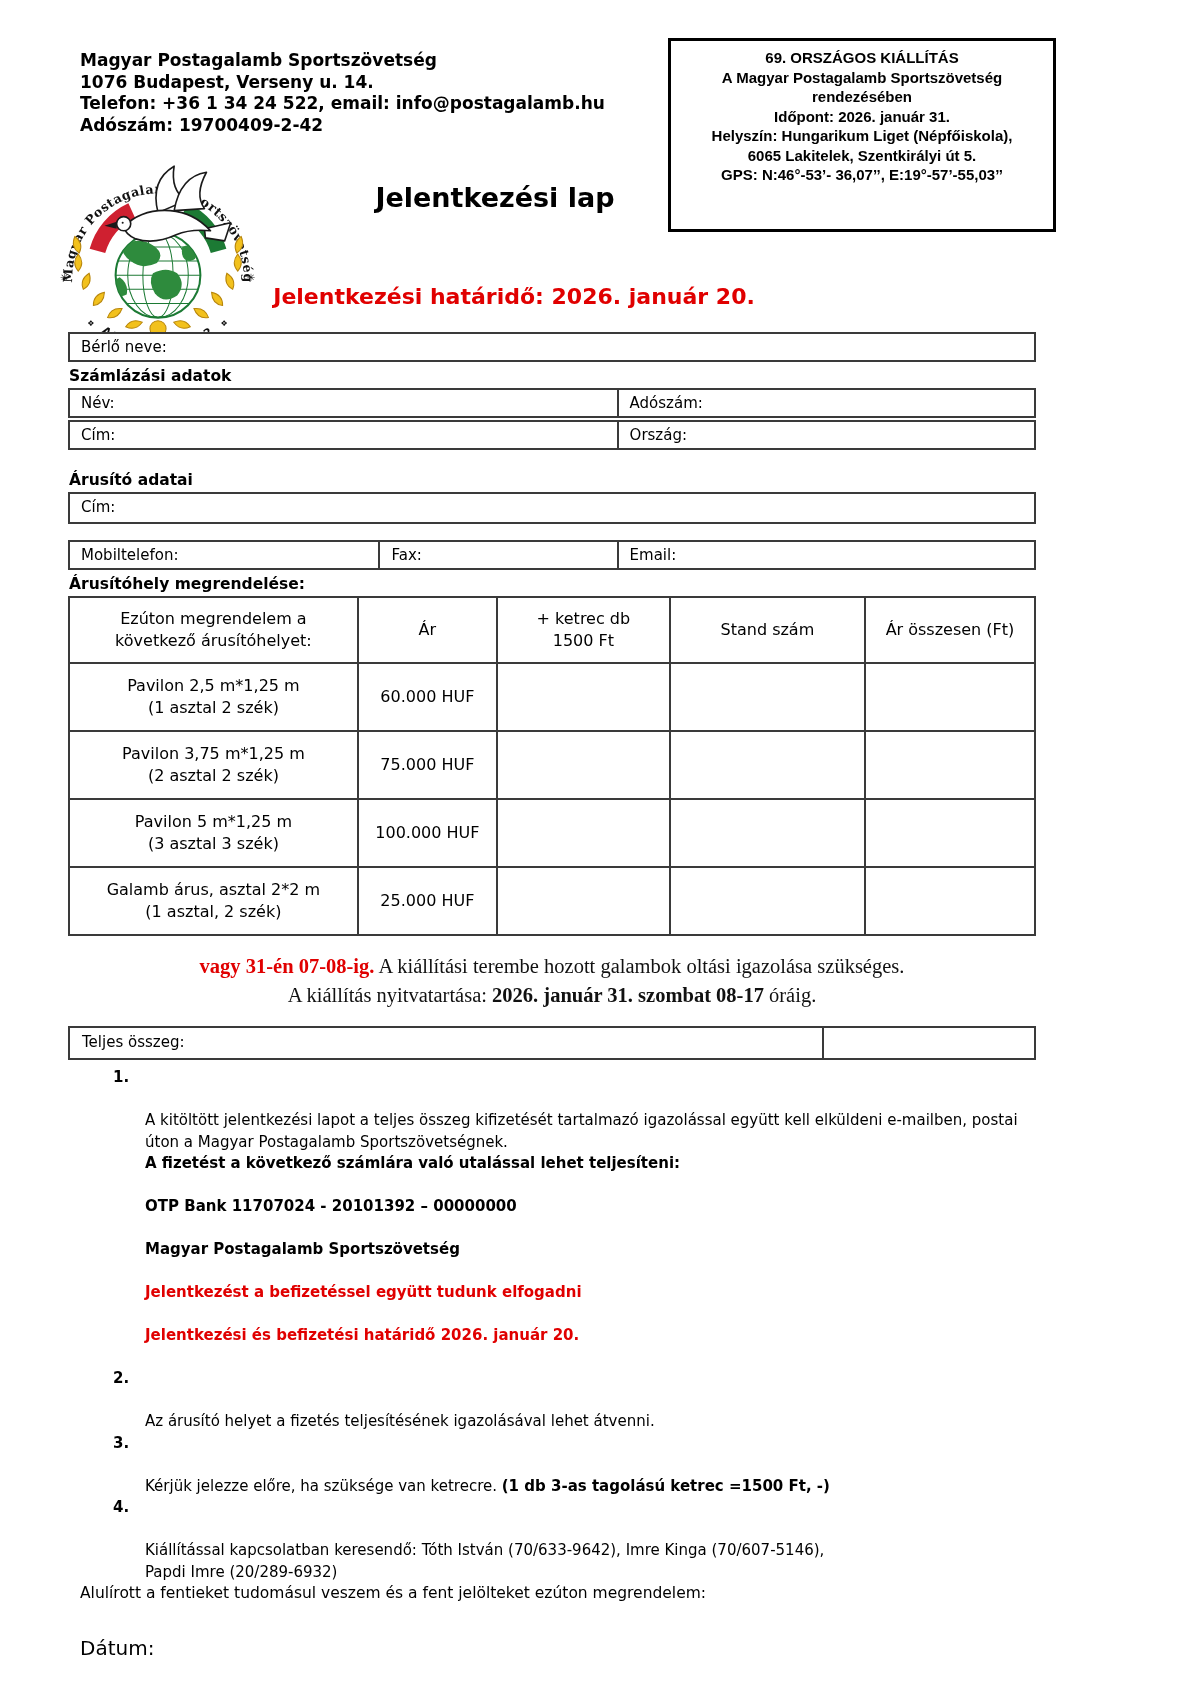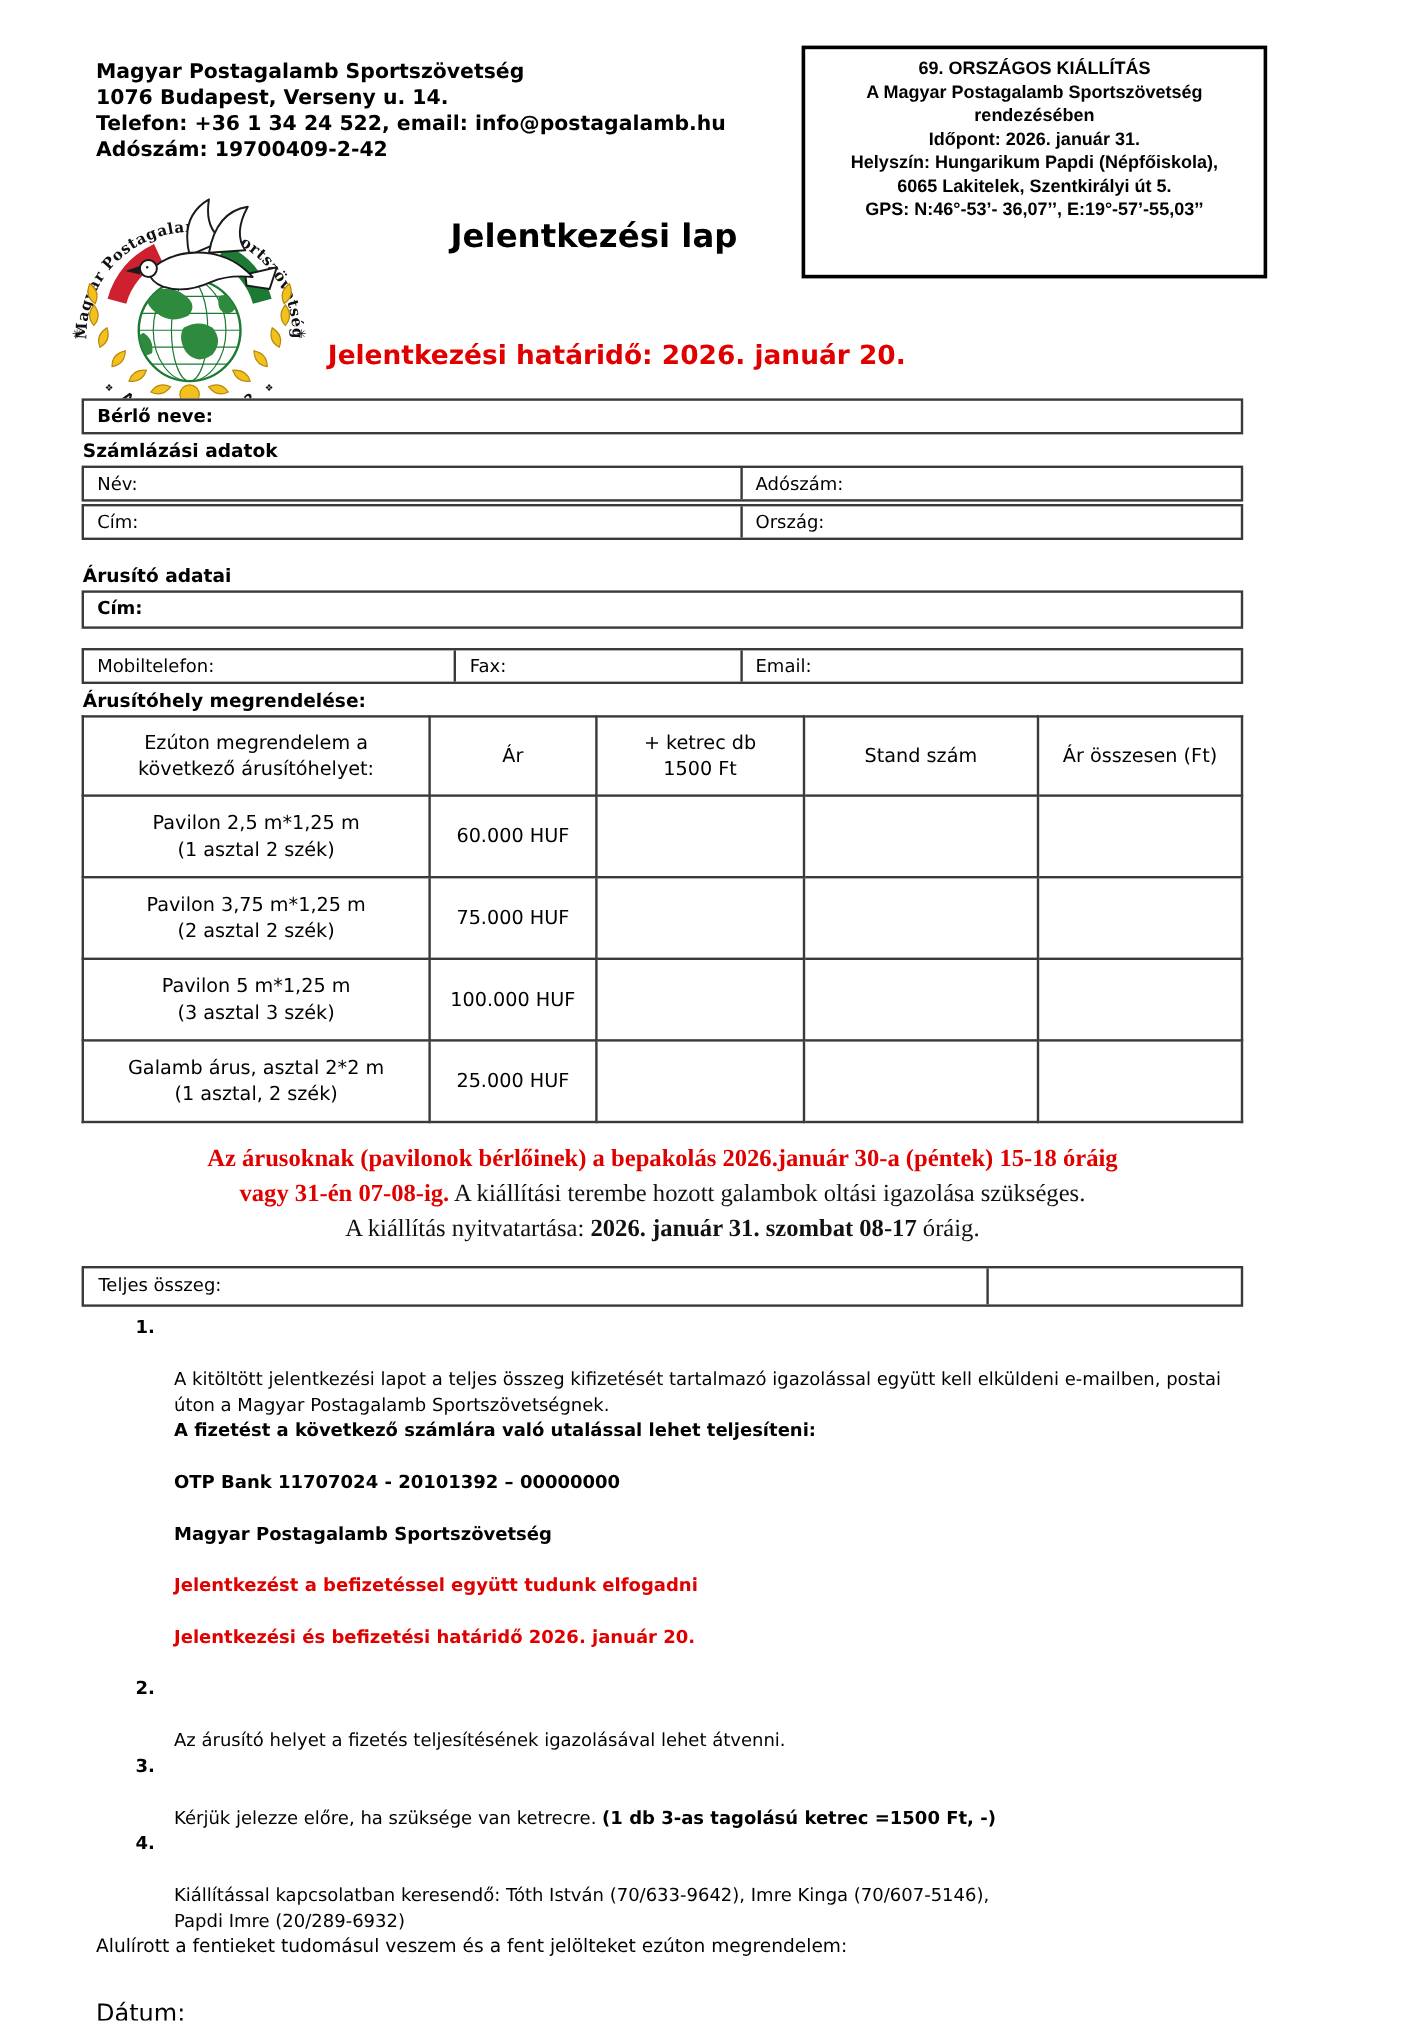--- a/index.html
+++ b/index.html
@@ -11,21 +11,21 @@
   .event-box{position:absolute;left:668px;top:38px;width:388px;height:194px;border:3px solid #000;
              box-sizing:border-box;text-align:center;font-family:"Liberation Sans",sans-serif;
              font-weight:bold;font-size:15px;line-height:19.5px;padding:7px 6px 16px 6px;}
   .logo{position:absolute;left:56px;top:146px;width:204px;height:212px;}
   .title{position:absolute;left:280px;top:182px;width:430px;text-align:center;font-size:27px;font-weight:bold;}
   .deadline{position:absolute;left:214px;top:284px;width:600px;text-align:center;
             font-size:22px;font-weight:bold;color:var(--red);}
   
   .content{position:absolute;left:68px;top:332px;width:968px;}
   .fbox{border:2px solid var(--bd);box-sizing:border-box;font-size:15px;background:#fff;}
-  .pad{padding:4px 11px;font-weight:bold;}
+  .pad{padding:4px 11px;}
   .split{display:flex;padding:0;}
   .cell{box-sizing:border-box;padding:4px 11px;}
   .cell + .cell{border-left:2px solid var(--bd);}
   .h-bold{font-weight:bold;font-size:15.5px;margin:5px 0 3px 1px;}
   .sp16{height:16px;}
   table.order{border-collapse:collapse;width:100%;table-layout:fixed;margin-top:2px;}
   table.order td{border:2px solid var(--bd);text-align:center;vertical-align:middle;
                  font-size:16px;white-space:pre-line;line-height:22px;}
   tr.hrow td{height:62px;} tr.drow td{height:64px;}
   .notice{margin-top:16px;text-align:center;font-family:"Liberation Serif",serif;
@@ -55,21 +55,21 @@
     <div>1076 Budapest, Verseny u. 14.</div>
     <div>Telefon: +36 1 34 24 522, email: info@postagalamb.hu</div>
     <div>Adószám: 19700409-2-42</div>
   </div>
 
   <div class="event-box">
     <div>69. ORSZÁGOS KIÁLLÍTÁS</div>
     <div>A Magyar Postagalamb Sportszövetség</div>
     <div>rendezésében</div>
     <div>Időpont: 2026. január 31.</div>
-    <div>Helyszín: Hungarikum Papdi (Népfőiskola),</div>
+    <div>Helyszín: Hungarikum Liget (Népfőiskola),</div>
     <div>6065 Lakitelek, Szentkirályi út 5.</div>
     <div>GPS: N:46°-53’- 36,07’’, E:19°-57’-55,03’’</div>
   </div>
 
   <div class="logo">
     <svg viewBox="0 0 200 210" width="204" height="212">
       <defs>
         <path id="arcTop" d="M 15,132 A 85,85 0 1 1 185,132" fill="none"></path>
         <path id="arcBottom" d="M 30,172 A 94,94 0 0 0 170,172" fill="none"></path>
         <path id="leaf" d="M0,0 Q8,-7 17,0 Q8,7 0,0 Z"></path>
@@ -237,23 +237,20 @@
         <td>25.000 HUF</td>
         <td></td>
         <td></td>
         <td></td>
       </tr>
     </tbody>
       </table>
 
     <div class="notice">
       <div>
-        <span class="red">Az árusoknak (pavilonok bérlőinek) a bepakolás 2026.január 30-a (péntek) 15-18 óráig</span>
-      </div>
-      <div>
         <span class="red">vagy 31-én 07-08-ig.</span><span> A kiállítási terembe hozott galambok oltási igazolása szükséges.</span>
       </div>
       <div>
         <span>A kiállítás nyitvatartása: </span><span class="b">2026. január 31. szombat 08-17</span><span> óráig.</span>
       </div>
     </div>
 
     <div class="totalbox">
       <div class="lcell">
         <span>Teljes összeg:</span>

